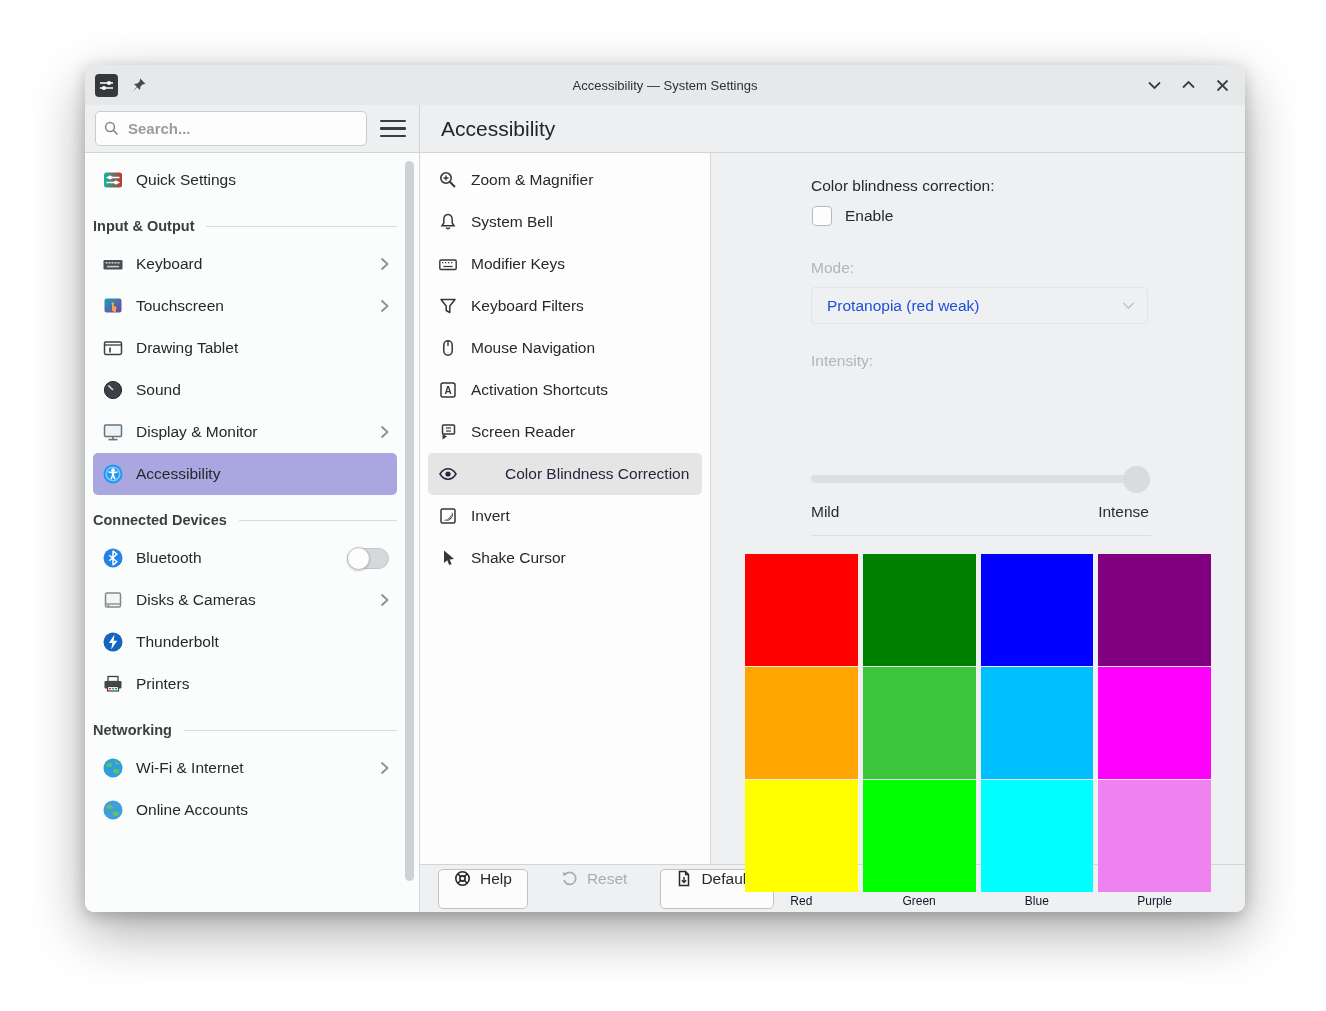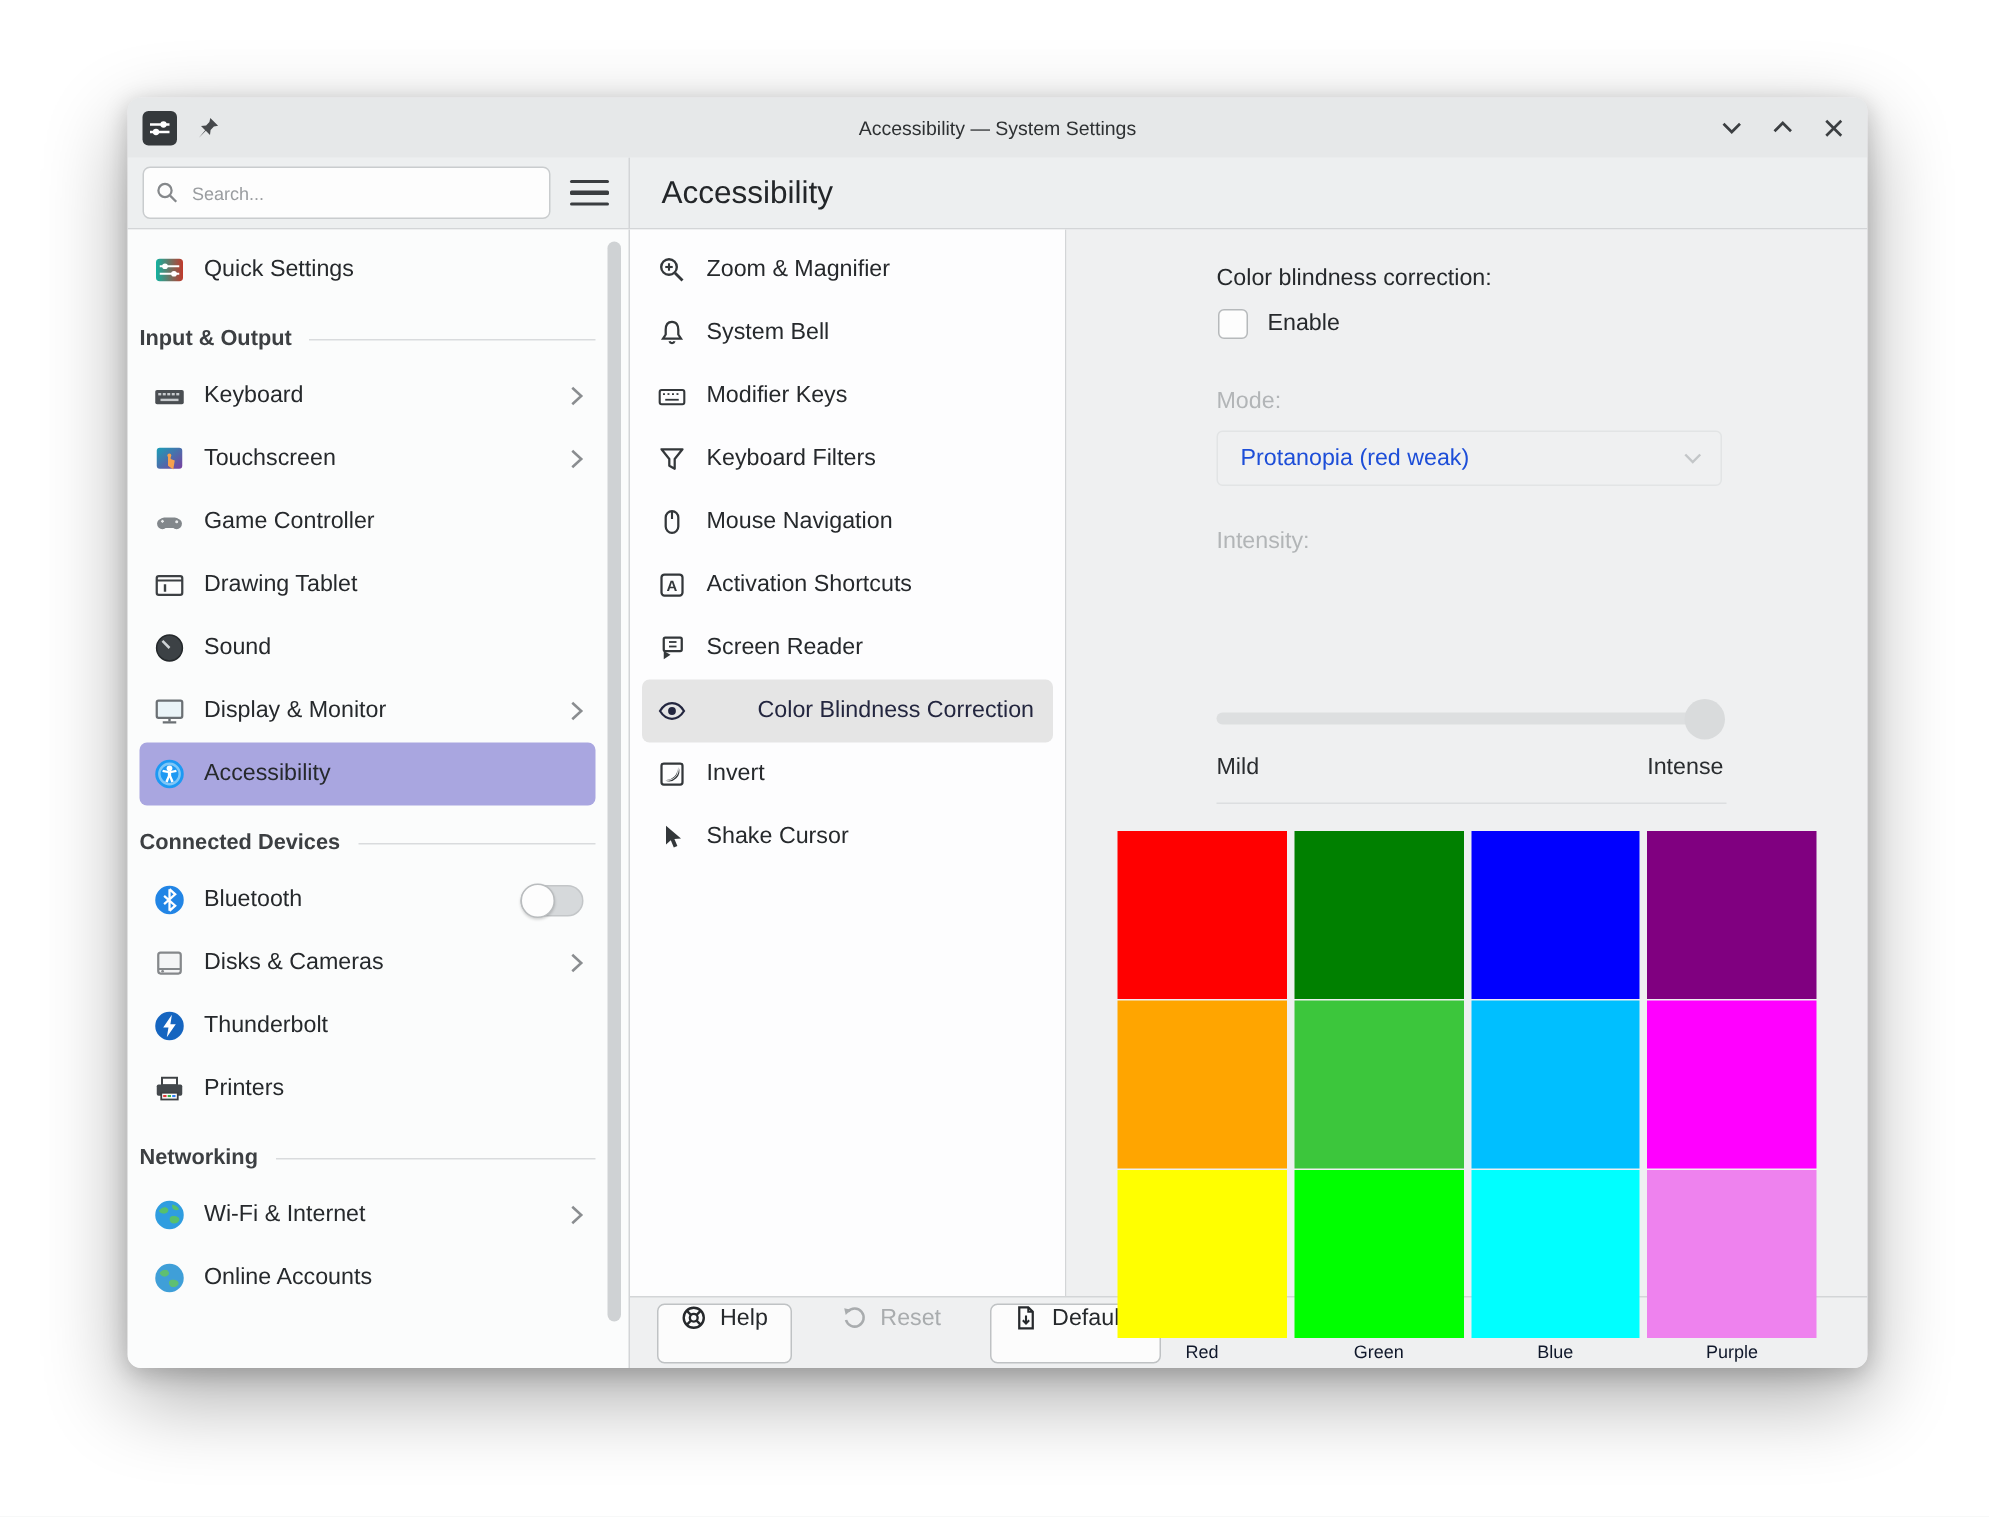--- a/index.html
+++ b/index.html
@@ -11,21 +11,21 @@
   .tb-left{position:absolute;left:10px;top:0;height:40px;display:flex;align-items:center;gap:12px;}
   .tb-title{width:100%;text-align:center;font-size:13px;color:#2e3133;}
   .tb-controls{position:absolute;right:14px;top:0;height:40px;display:flex;align-items:center;gap:16px;}
   .tb-btn{width:18px;height:18px;display:flex;align-items:center;justify-content:center;cursor:pointer;}
   .appicon{width:23px;height:23px;background:#35393c;border-radius:4px;display:flex;align-items:center;justify-content:center;}
   
   .header{height:47px;background:#edeff0;border-bottom:1px solid #d3d5d7;display:flex;align-items:center;}
   .header-left{width:335px;height:100%;border-right:1px solid #d3d5d7;display:flex;align-items:center;box-sizing:border-box;}
   .search{margin-left:10px;width:272px;height:35px;background:#fdfdfd;border:1px solid #c9ccce;border-radius:5px;
           display:flex;align-items:center;padding:0 8px;box-sizing:border-box;gap:7px;}
-  .search input{border:none;outline:none;background:transparent;font-family:"Liberation Sans",sans-serif;font-size:12px;color:#3a3d40;width:100%;}
+  .search input{border:none;outline:none;background:transparent;font-family:"Liberation Sans",sans-serif;font-size:15px;color:#3a3d40;width:100%;font-weight:bold;}
   .search input::placeholder{color:#9a9da0;}
   .hamburger{margin-left:13px;width:26px;height:26px;display:flex;flex-direction:column;justify-content:center;gap:5px;cursor:pointer;}
   .hamburger span{display:block;height:2.6px;background:#3a3d40;border-radius:1px;}
   .page-title{margin-left:21px;font-size:21px;color:#232629;}
   
   .main{position:absolute;top:88px;left:0;right:0;bottom:0;display:flex;}
   .sidebar{width:335px;background:#fbfcfc;border-right:1px solid #d3d5d7;box-sizing:border-box;padding:6px 22px 0 8px;position:relative;flex:none;}
   .sb-item{height:42px;display:flex;align-items:center;gap:12px;padding:0 8px;border-radius:5px;font-size:15.5px;cursor:pointer;}
   .sb-item.sel{background:#a9a6e0;}
   .sb-sec{height:34px;margin-top:8px;display:flex;align-items:center;font-size:14.5px;font-weight:bold;color:#3c3f42;}
@@ -204,33 +204,20 @@
             </svg>
         </span>
         <span>Touchscreen</span>
         <span class="sb-chev">
             <svg width="9" height="14" viewBox="0 0 9 14">
               <polyline points="1.5,1.5 7.5,7 1.5,12.5" fill="none" stroke="#8a8d90" stroke-width="1.7"></polyline>
             </svg>
           </span>
       </div>
 
-      <div class="sb-item">
-        <span class="sb-ic">
-          <svg width="22" height="22" viewBox="0 0 22 22">
-              <rect x="4" y="8" width="14" height="7" rx="3.5" fill="#82878b"></rect>
-              <circle cx="6.3" cy="12.2" r="3.6" fill="#82878b"></circle>
-              <circle cx="15.7" cy="12.2" r="3.6" fill="#82878b"></circle>
-              <circle cx="15.8" cy="10.8" r="1" fill="#e8eaeb"></circle>
-              <rect x="5.3" y="10.1" width="2" height="0.9" fill="#e8eaeb"></rect>
-              <rect x="5.85" y="9.55" width="0.9" height="2" fill="#e8eaeb"></rect>
-            </svg>
-        </span>
-        <span>Game Controller</span>
-      </div>
 
       <div class="sb-item">
         <span class="sb-ic">
           <svg width="22" height="22" viewBox="0 0 22 22">
               <rect x="2.5" y="5" width="17" height="12.5" rx="1.4" fill="#fdfdfd" stroke="#3c4043" stroke-width="1.5"></rect>
               <line x1="2.5" y1="8" x2="19.5" y2="8" stroke="#3c4043" stroke-width="1.3"></line>
               <line x1="8" y1="10.5" x2="8" y2="15.5" stroke="#3c4043" stroke-width="1.6"></line>
             </svg>
         </span>
         <span>Drawing Tablet</span>

